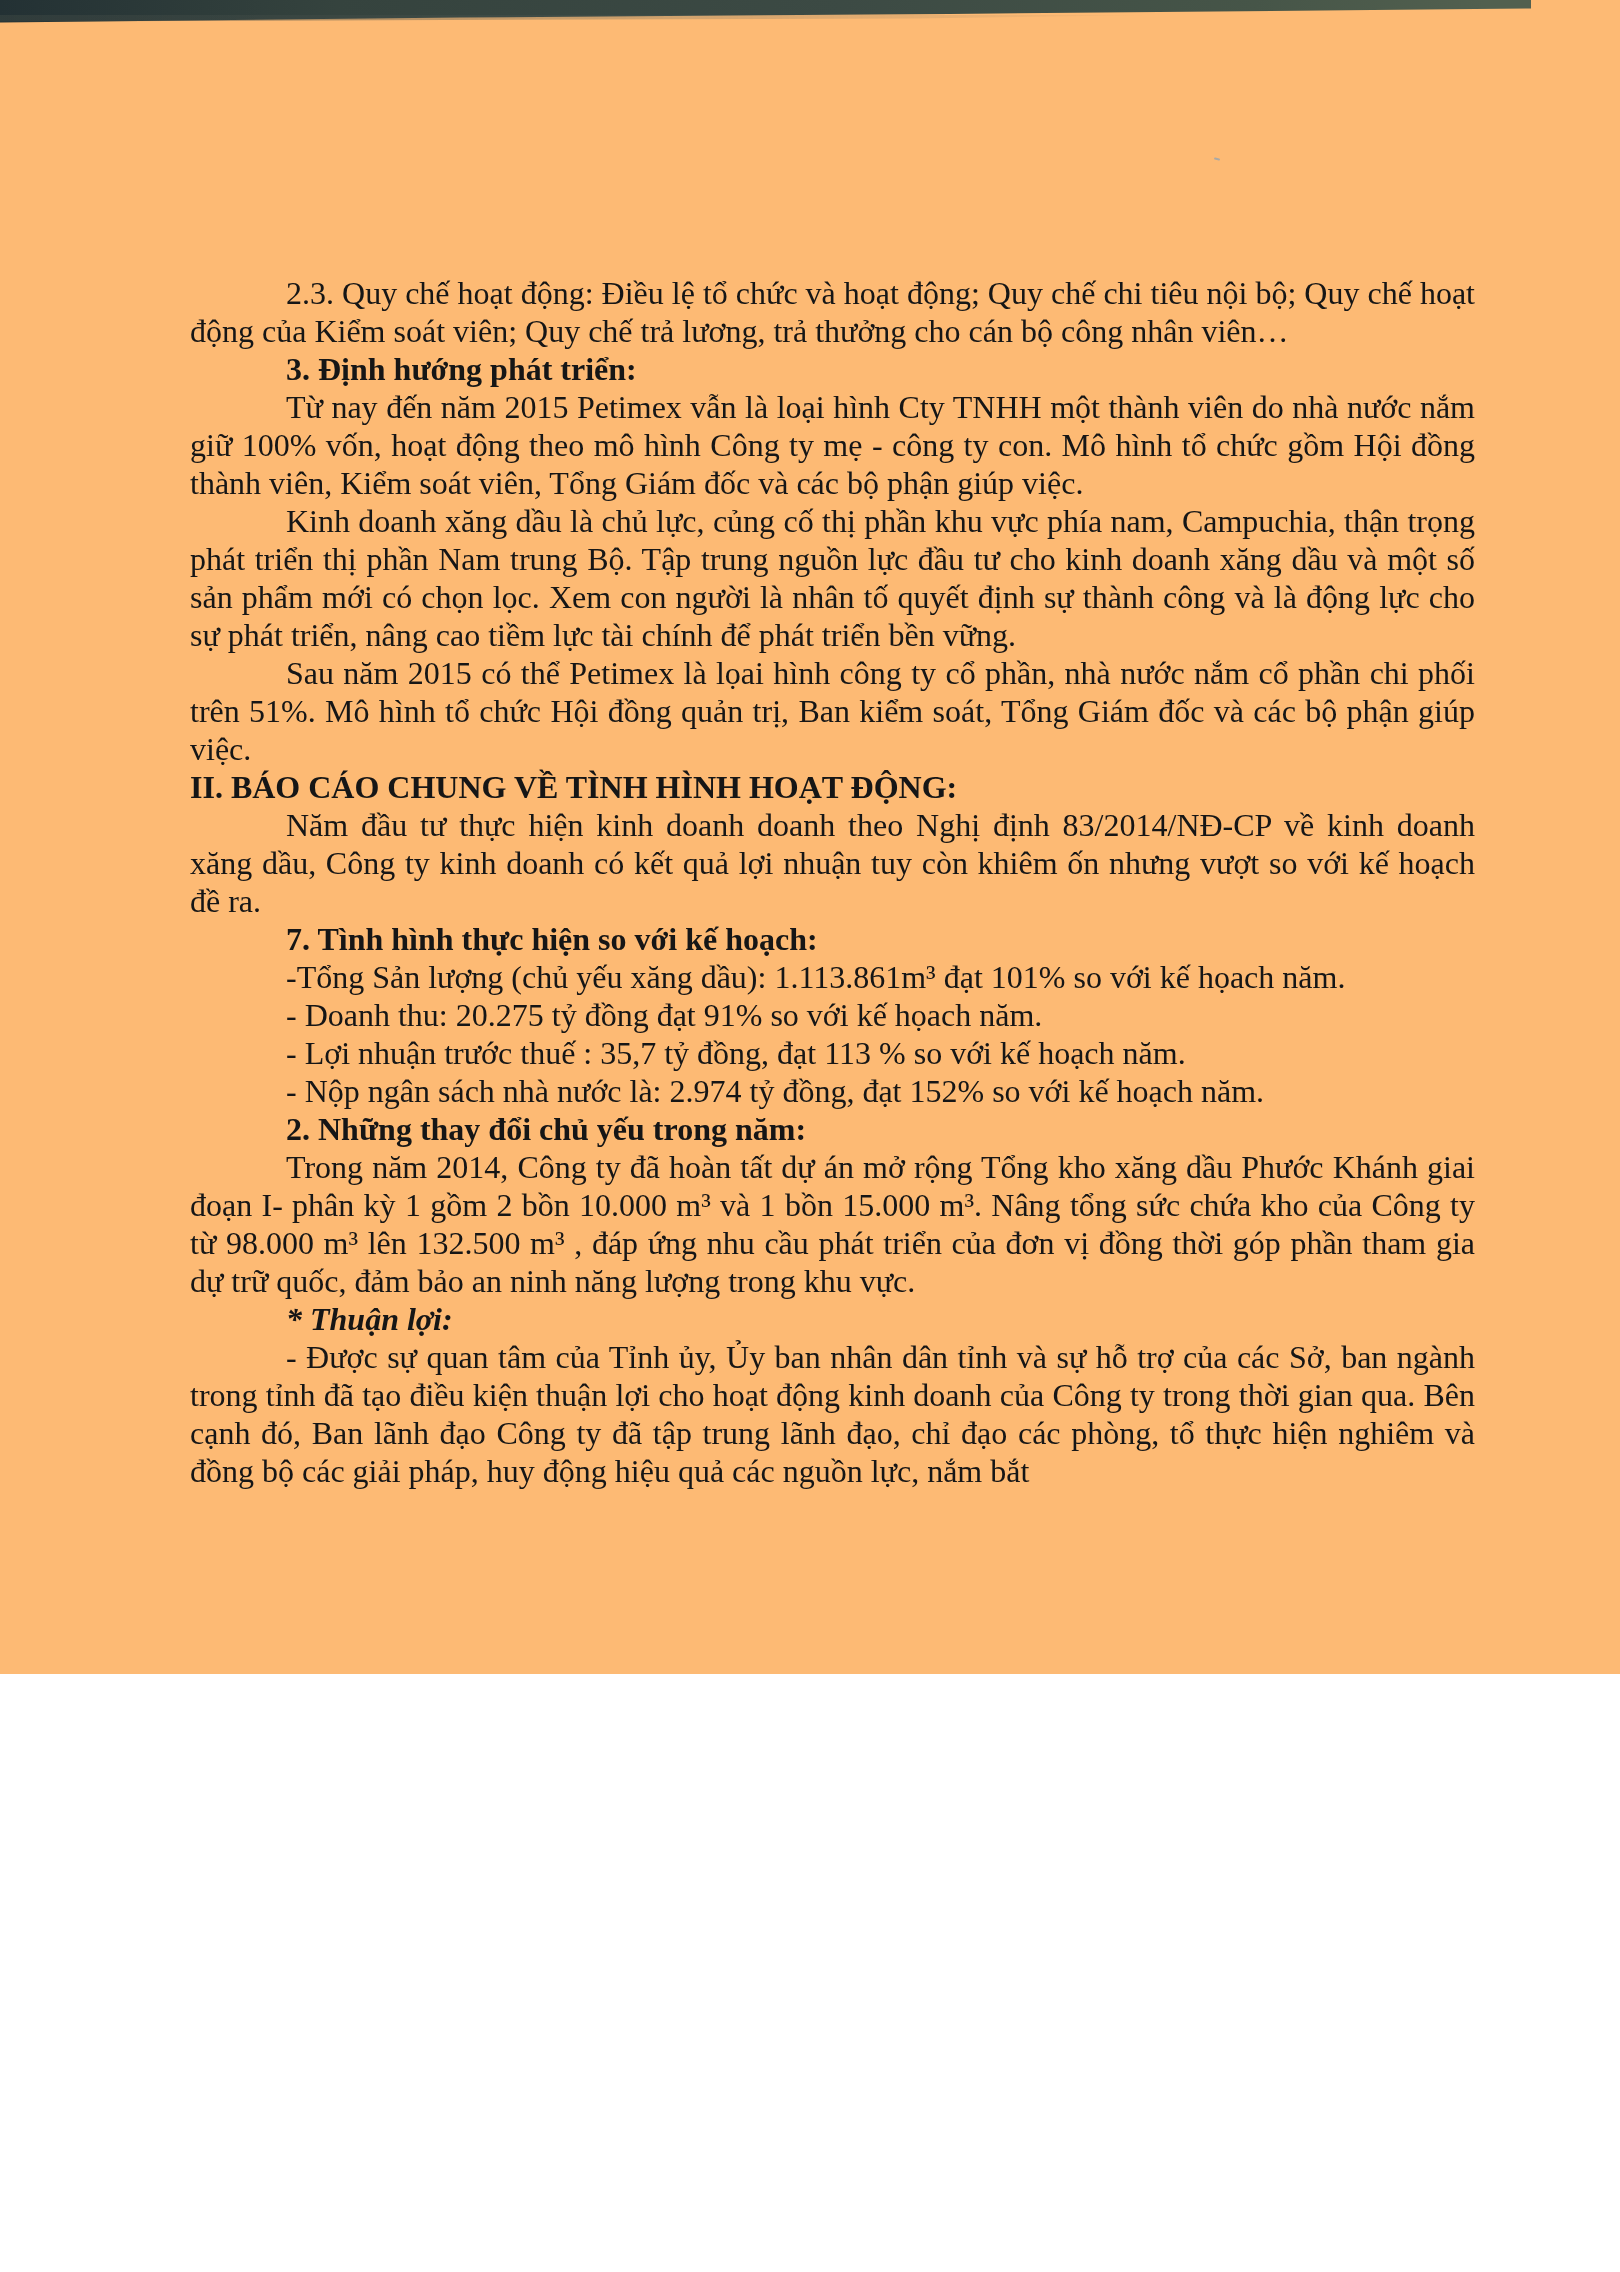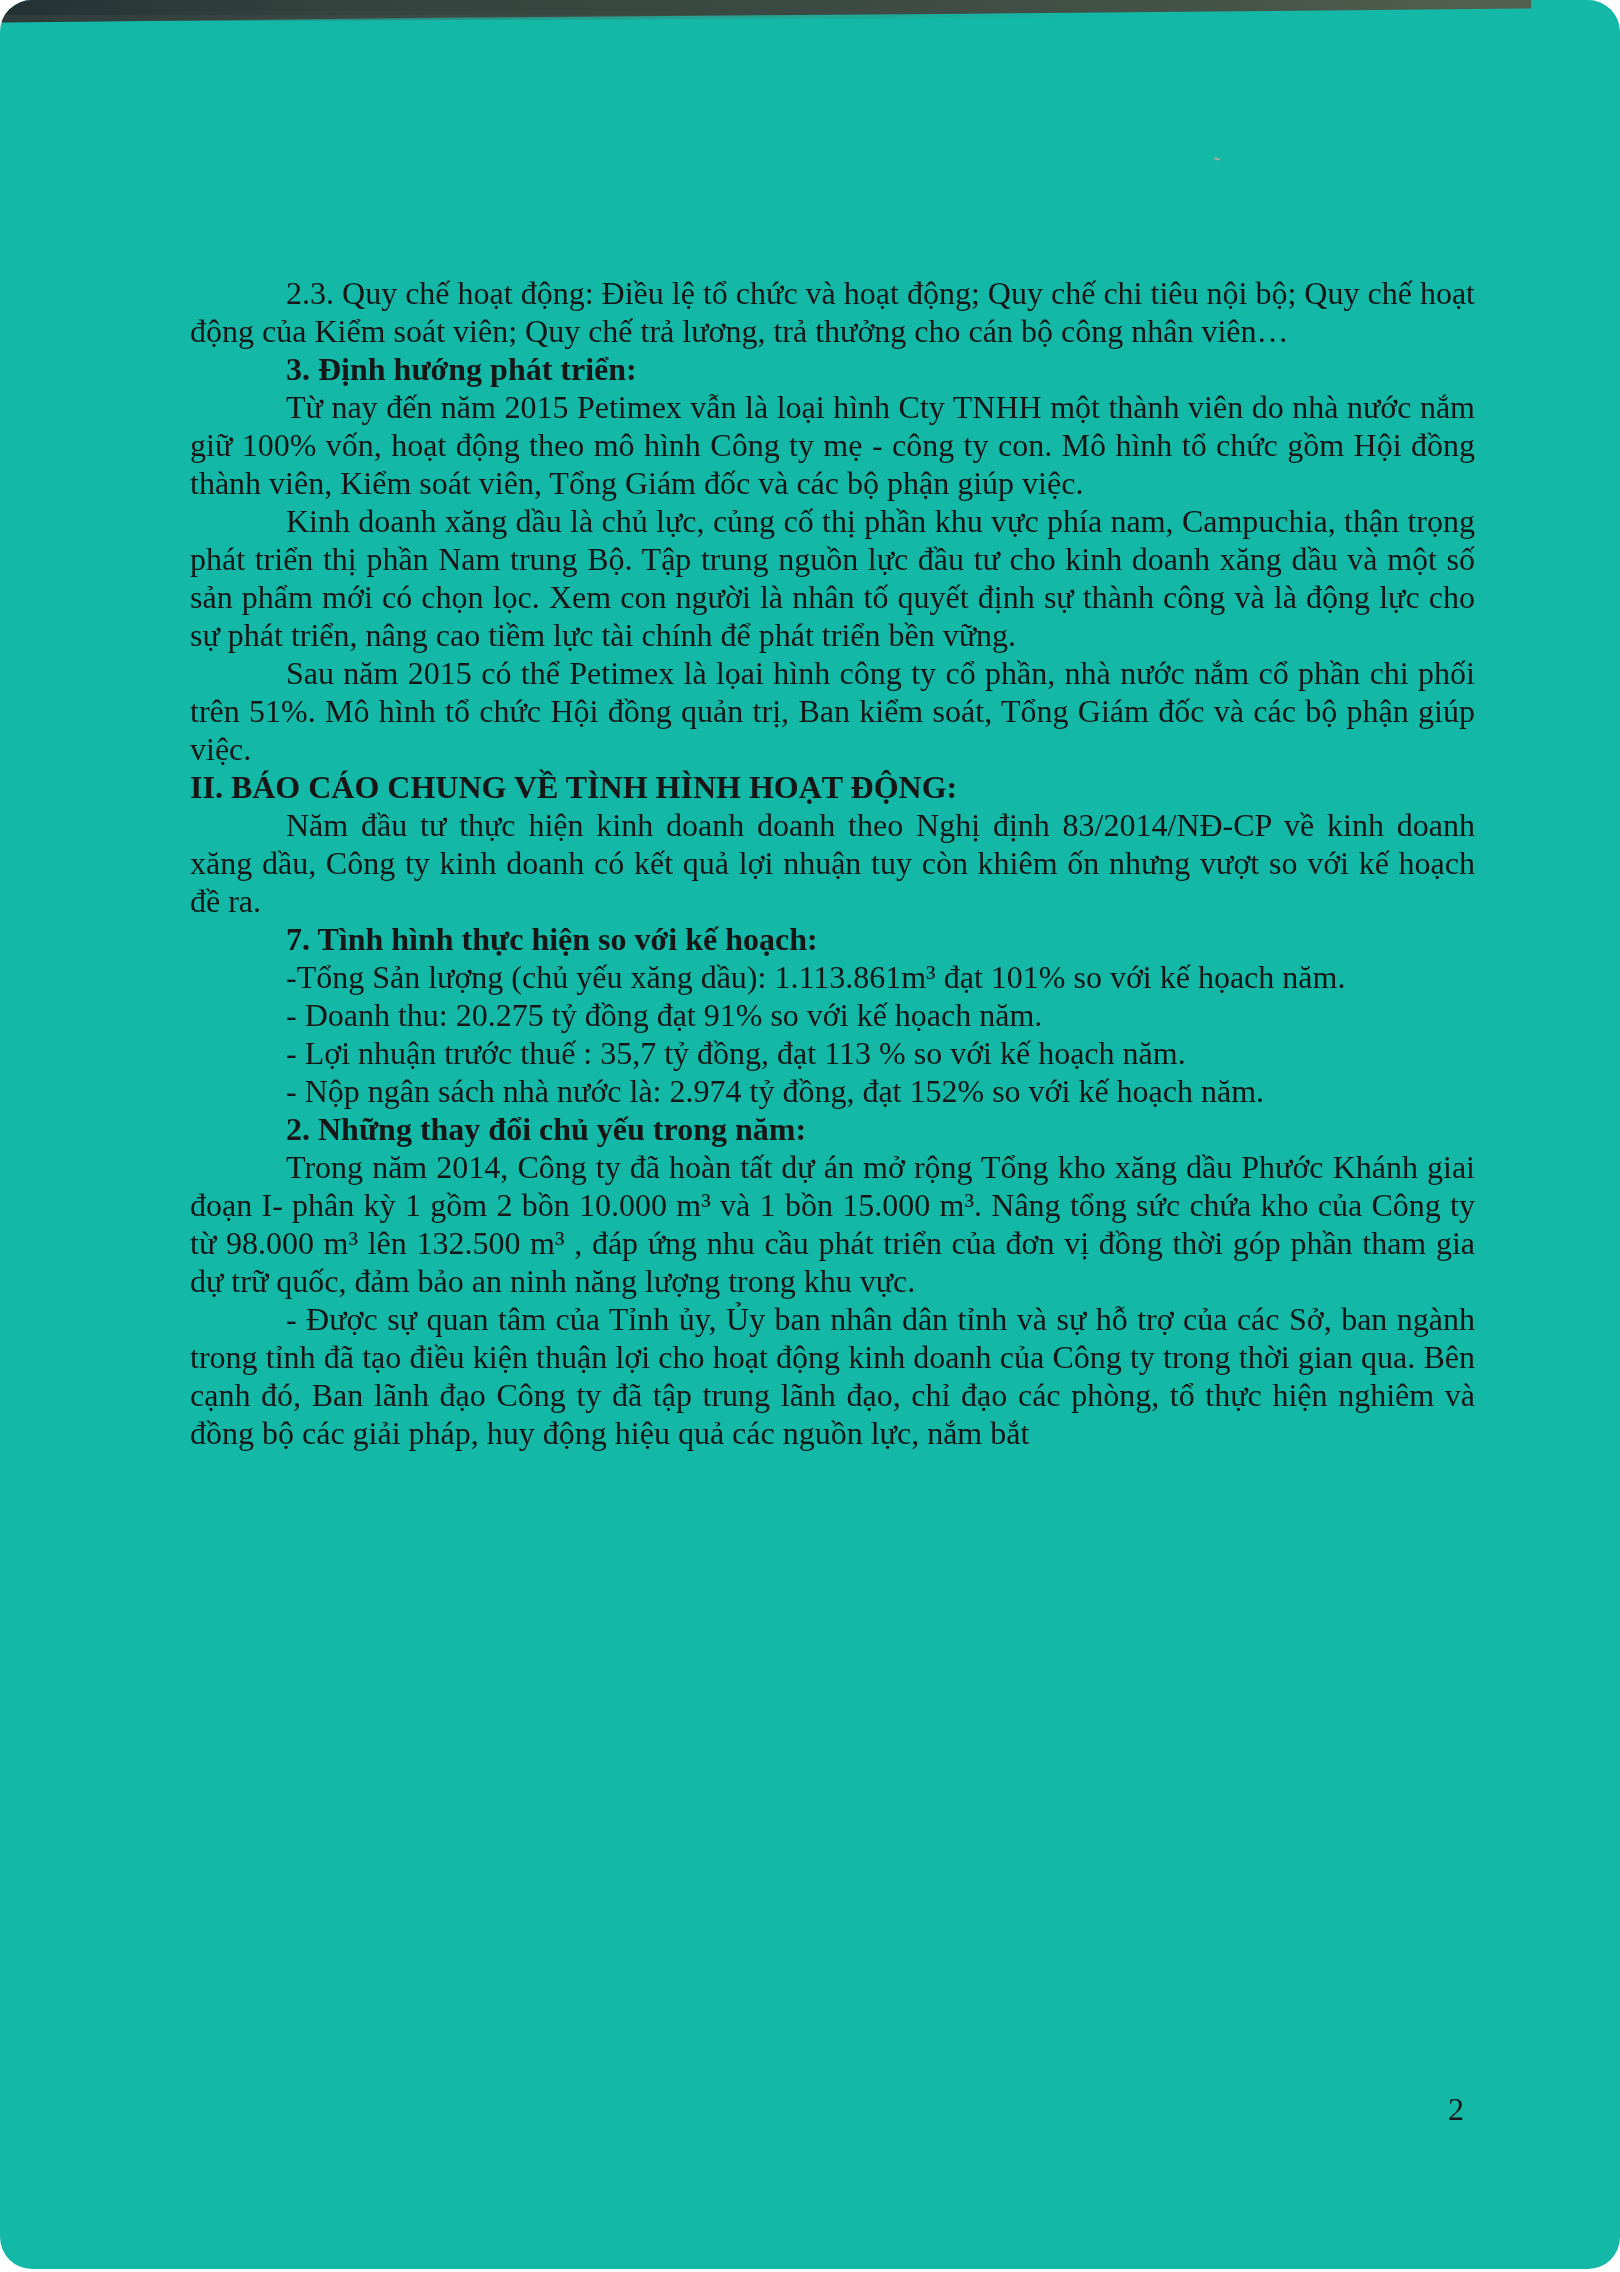--- a/index.html
+++ b/index.html
@@ -4,26 +4,25 @@
 <title>Scanned report page 2</title>
 <style>
   html, body {
     margin: 0;
     padding: 0;
     background: #ffffff;
   }
   .page {
     position: relative;
     width: 1620px;
-    height: 2269px;
-    background: #14b8a6;
+    height: 1674px;
+    background: #fdba74;
     overflow: hidden;
     font-family: "Liberation Serif", "DejaVu Serif", serif;
     color: #161616;
-    border-radius: 32px;
   }
   
   .scan-band {
     position: absolute;
     top: 0;
     left: 0;
     width: 1531px;
     height: 22.5px;
     background: linear-gradient(90deg, #233134 0%, #35433e 22%, #3c4a44 55%, #465548 82%, #52604f 97%);
     clip-path: polygon(0 0, 100% 0, 100% 38%, 62% 62%, 30% 78%, 0 100%);
@@ -90,19 +89,20 @@
     <p class="indent">Sau năm 2015 có thể Petimex là lọai hình công ty cổ phần, nhà nước nắm cổ phần chi phối trên 51%. Mô hình tổ chức Hội đồng quản trị, Ban kiểm soát, Tổng Giám đốc và các bộ phận giúp việc.</p>
     <p class="h2">II. BÁO CÁO CHUNG VỀ TÌNH HÌNH HOẠT ĐỘNG:</p>
     <p class="indent">Năm đầu tư thực hiện kinh doanh doanh theo Nghị định 83/2014/NĐ-CP về kinh doanh xăng dầu, Công ty kinh doanh có kết quả lợi nhuận tuy còn khiêm ốn nhưng vượt so với kế hoạch đề ra.</p>
     <p class="h3">7. Tình hình thực hiện so với kế hoạch:</p>
     <p class="bullet">-Tổng Sản lượng (chủ yếu xăng dầu): 1.113.861m³ đạt 101% so với kế họach năm.</p>
     <p class="bullet">- Doanh thu: 20.275 tỷ đồng đạt 91% so với kế họach năm.</p>
     <p class="bullet">- Lợi nhuận trước thuế : 35,7 tỷ đồng, đạt 113 % so với kế hoạch năm.</p>
     <p class="bullet">- Nộp ngân sách nhà nước là: 2.974 tỷ đồng, đạt  152%  so với kế hoạch năm.</p>
     <p class="h3">2. Những thay đổi chủ yếu trong năm:</p>
     <p class="indent">Trong năm 2014, Công ty đã hoàn tất dự án mở rộng Tổng kho xăng dầu Phước Khánh giai đoạn I- phân kỳ 1 gồm 2 bồn 10.000 m³ và 1 bồn 15.000 m³. Nâng tổng sức chứa kho của Công ty từ 98.000 m³ lên 132.500 m³ , đáp ứng nhu cầu phát triển của đơn vị đồng thời góp phần tham gia dự trữ quốc, đảm bảo an ninh năng lượng trong khu vực.</p>
+    <p class="hitalic">* Thuận lợi:</p>
     <p class="indent">- Được sự quan tâm của Tỉnh ủy, Ủy ban nhân dân tỉnh và sự hỗ trợ của các Sở, ban ngành trong tỉnh đã tạo điều kiện thuận lợi cho hoạt động kinh doanh của Công ty trong thời gian qua. Bên cạnh đó, Ban lãnh đạo Công ty đã tập trung lãnh đạo, chỉ đạo các phòng, tổ thực hiện nghiêm và đồng bộ các giải pháp, huy động hiệu quả các nguồn lực, nắm bắt</p>
   </div>
 
   <div class="page-number">2</div>
 
 </div>
 
 
 </body></html>

